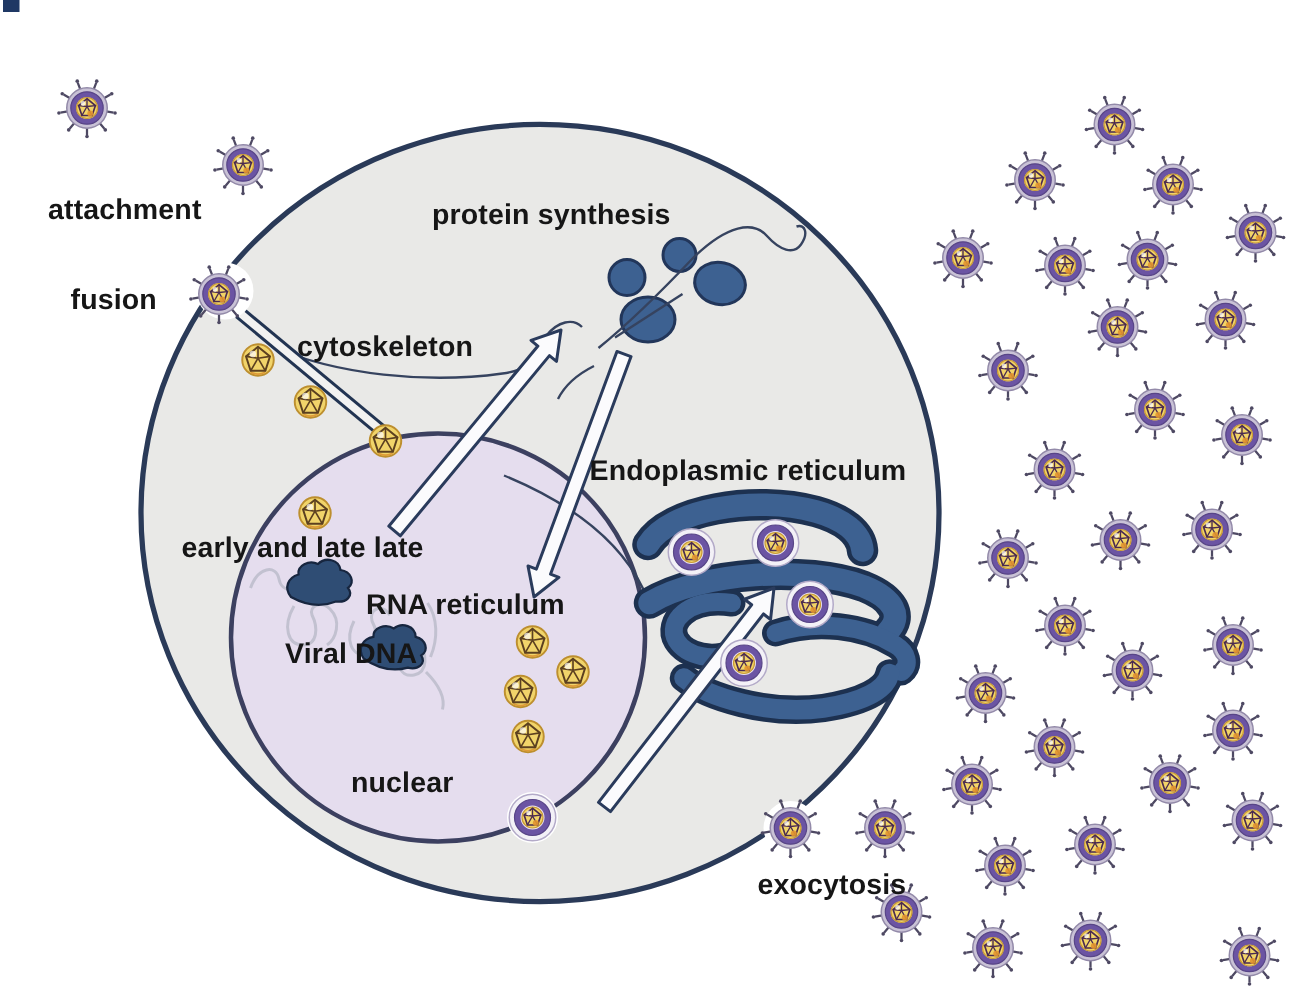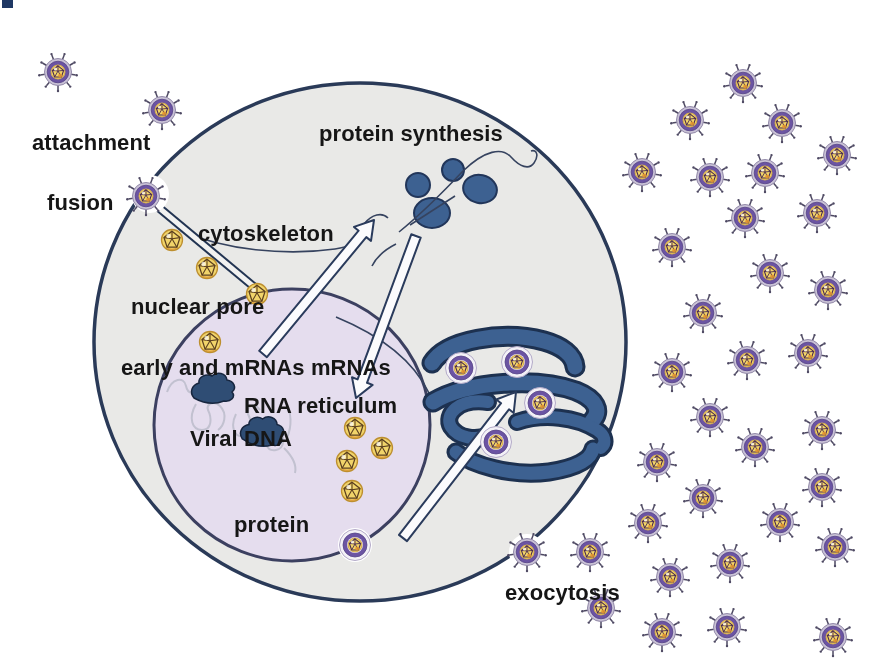--- a/index.html
+++ b/index.html
@@ -3,21 +3,21 @@
 <meta charset="utf-8">
 <style>
   html,body{margin:0;padding:0;background:#fff;}
   #stage{
     position:relative;width:873px;height:663px;overflow:hidden;background:#ffffff;
     font-family:"Liberation Sans",sans-serif;
   }
   #stage svg{position:absolute;left:0;top:0;}
   .lbl{
     position:absolute;z-index:5;white-space:nowrap;
-    font-weight:bold;font-size:22px;color:#161616;letter-spacing:0.1px;
+    font-weight:bold;font-size:19px;color:#161616;letter-spacing:0.1px;
   }
   .er-o{fill:none;stroke:#1d3150;stroke-linecap:round;}
   .er-i{fill:none;stroke:#3d6191;stroke-linecap:round;}
   .sq{fill:none;stroke:#36435f;stroke-width:1.6;}
   .dna{fill:none;stroke:#c2c1d0;stroke-width:2;}
   .arrow{fill:#fbfbfd;stroke:#2a3b5c;stroke-width:2;stroke-linejoin:round;}
   .halo{fill:#ffffff;}
   .ribo{fill:#3d6191;stroke:#22365a;stroke-width:2;}
   .poly{fill:#2f4d74;stroke:#17263f;stroke-width:1.5;}
 </style>
@@ -182,22 +182,22 @@
     <use href="#virion-spiked" transform="translate(670,577)"></use>
     <use href="#virion-spiked" transform="translate(730,563)"></use>
     <use href="#virion-spiked" transform="translate(727,627)"></use>
     <use href="#virion-spiked" transform="translate(662,632)"></use>
     <use href="#virion-spiked" transform="translate(833,637)"></use>
   </g>
 </svg>
 
 <div class="lbl" style="left:32px;top:130px;">attachment</div>
 <div class="lbl" style="left:47px;top:190px;text-align:center;">fusion</div>
-<div class="lbl" style="left:288px;top:121px;margin-left:31px;">protein synthesis</div>
+<div class="lbl" style="left:288px;top:133px;">protein synthesis</div>
 <div class="lbl" style="left:198px;top:221px;">cytoskeleton</div>
-<div class="lbl" style="left:131px;top:294px;">nuclear pore</div>
-<div class="lbl" style="left:121px;top:355px;">early and mRNAs mRNAs</div>
+<div class="lbl" style="left:121px;top:355px;">early and late late</div>
 <div class="lbl" style="left:244px;top:393px;">RNA reticulum</div>
 <div class="lbl" style="left:190px;top:426px;">Viral DNA</div>
-<div class="lbl" style="left:234px;top:512px;">protein</div>
+<div class="lbl" style="left:234px;top:512px;">nuclear</div>
+<div class="lbl" style="left:393px;top:304px;">Endoplasmic reticulum</div>
 <div class="lbl" style="left:489px;top:580px;margin-left:16px;">exocytosis</div>
 
 </div>
 
 </body></html>

